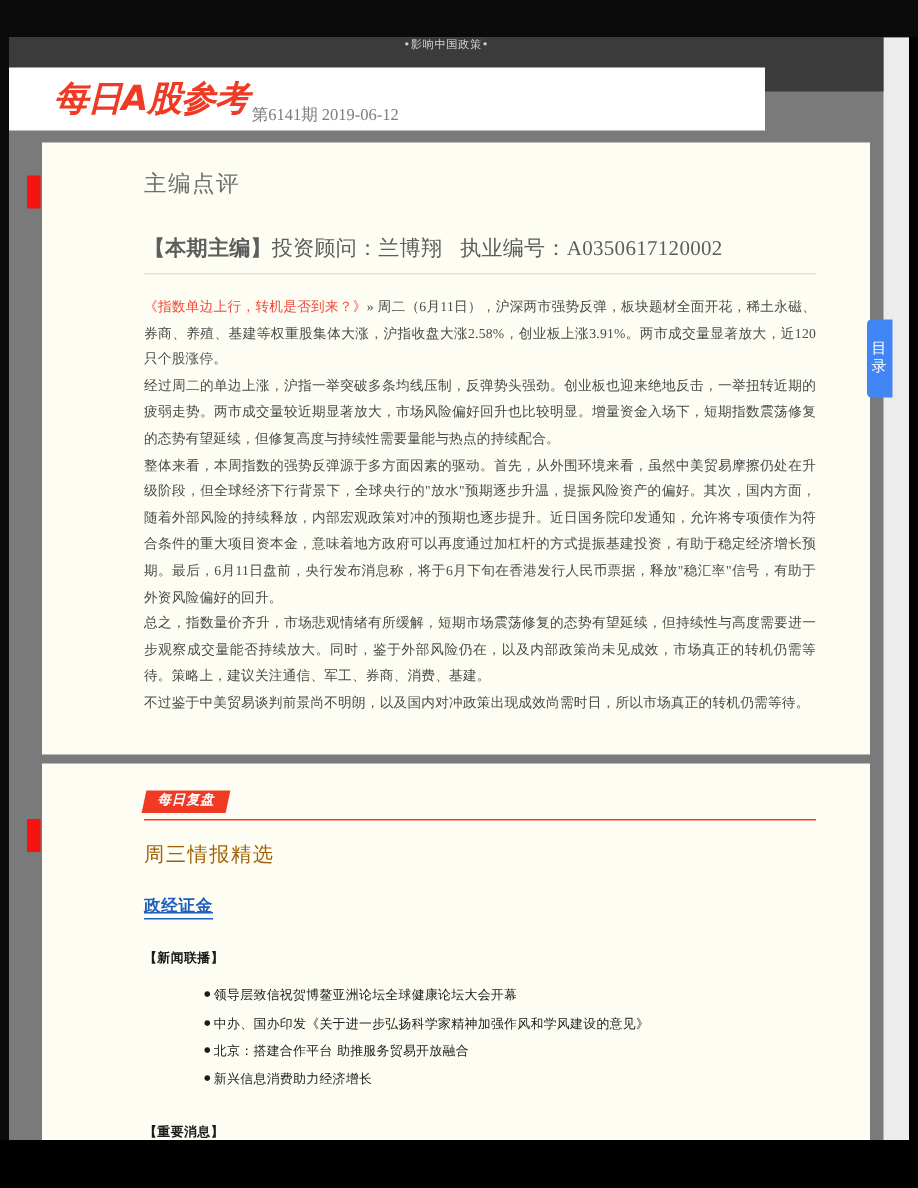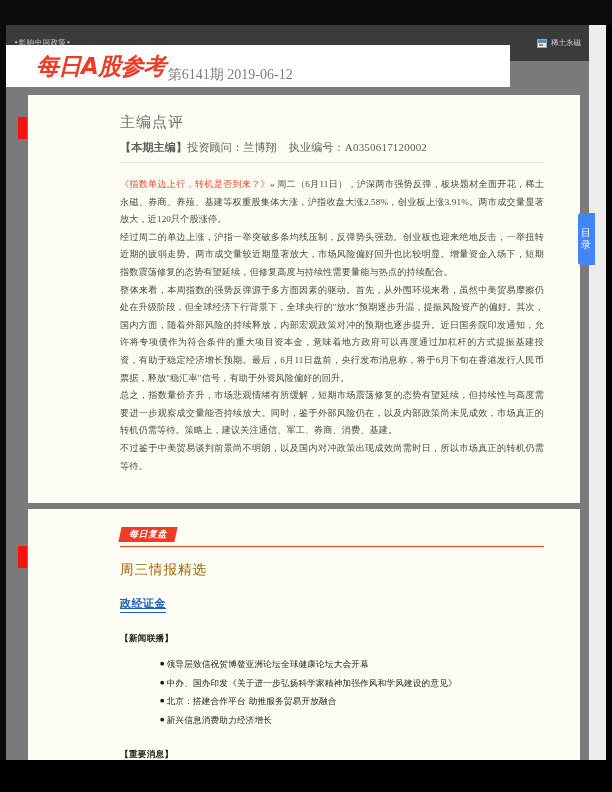--- a/index.html
+++ b/index.html
@@ -43,20 +43,21 @@
     height: 36px;
     background: #3b3b3b;
     color: #cfcfcf;
     font-size: 7.5px;
     font-family: "DejaVu Sans", "Liberation Sans", sans-serif;
     display: flex;
     align-items: center;
     justify-content: space-between;
     padding: 0 8px;
     box-sizing: border-box;
+    flex-direction: column;
   }
   .topbar-left {
     letter-spacing: .4px;
     color: #d2d2d2;
     white-space: nowrap;
   }
   .topbar-right {
     display: flex;
     align-items: center;
     gap: 4px;
@@ -106,21 +107,21 @@
     font-size: 23px;
     font-weight: bold;
     font-style: italic;
     color: #ef3a24;
     letter-spacing: -0.5px;
     line-height: 1;
     white-space: nowrap;
   }
   .issue {
     font-family: "Liberation Serif", serif;
-    font-size: 14px;
+    font-size: 11px;
     color: #7d7d7d;
     margin-left: 2px;
     white-space: nowrap;
     align-self: flex-end;
     padding-bottom: 3px;
   }
 
   
   .card {
     position: absolute;
@@ -143,40 +144,40 @@
   
   .red-tick {
     position: absolute;
     left: -10px;
     width: 9px;
     height: 22px;
     background: #f71212;
   }
 
   .card-inner {
-    padding: 0 36px 0 92px;
+    padding: 0 36px 0 68px;
     box-sizing: border-box;
     width: 100%;
   }
 
   .sec-title {
     font-family: "Liberation Serif", "DejaVu Serif", serif;
     font-size: 15px;
     color: #6f6f6f;
     margin: 0;
     padding-top: 18px;
     font-weight: normal;
     letter-spacing: 1px;
   }
 
   .byline {
-    font-size: 11px;
+    font-size: 14px;
     color: #5d5d5d;
     font-family: "Liberation Serif", serif;
-    margin-top: 8px;
+    margin-top: 25px;
     padding-bottom: 7px;
     border-bottom: 1px solid #e2e2d8;
     letter-spacing: .2px;
   }
   .byline b {
     font-weight: bold;
   }
   .byline .gap { display:inline-block; width: 12px; }
 
   .body-text {

